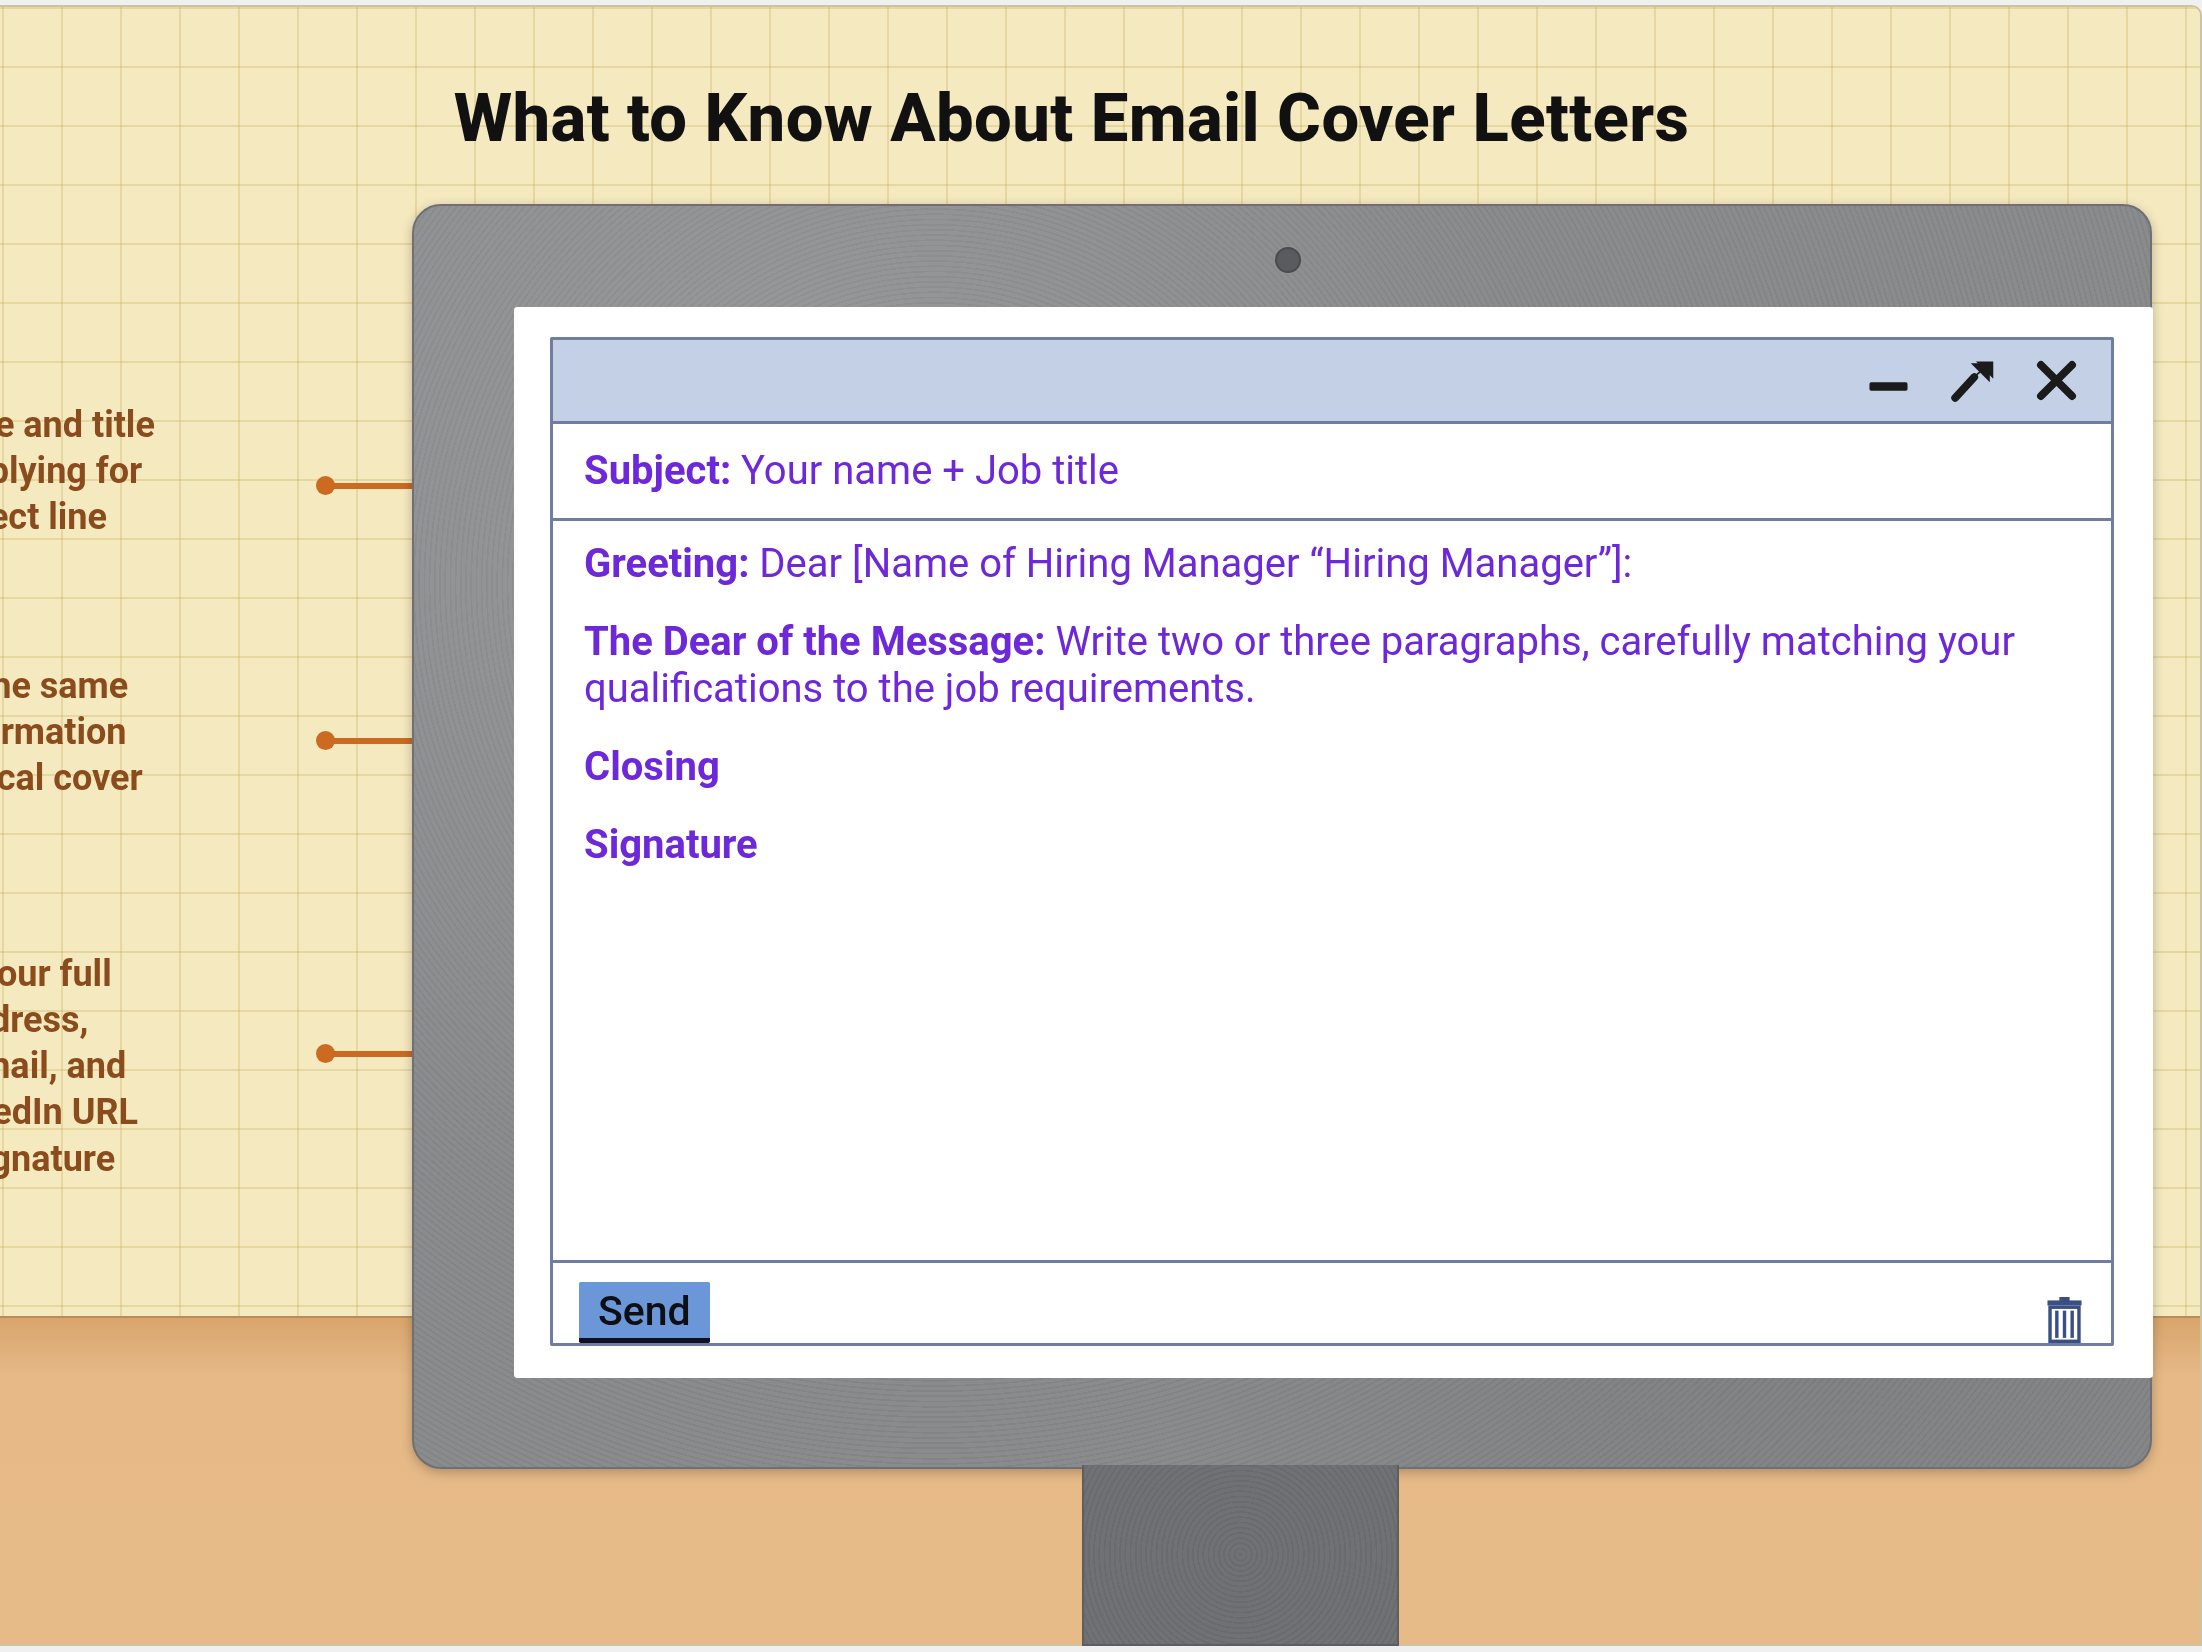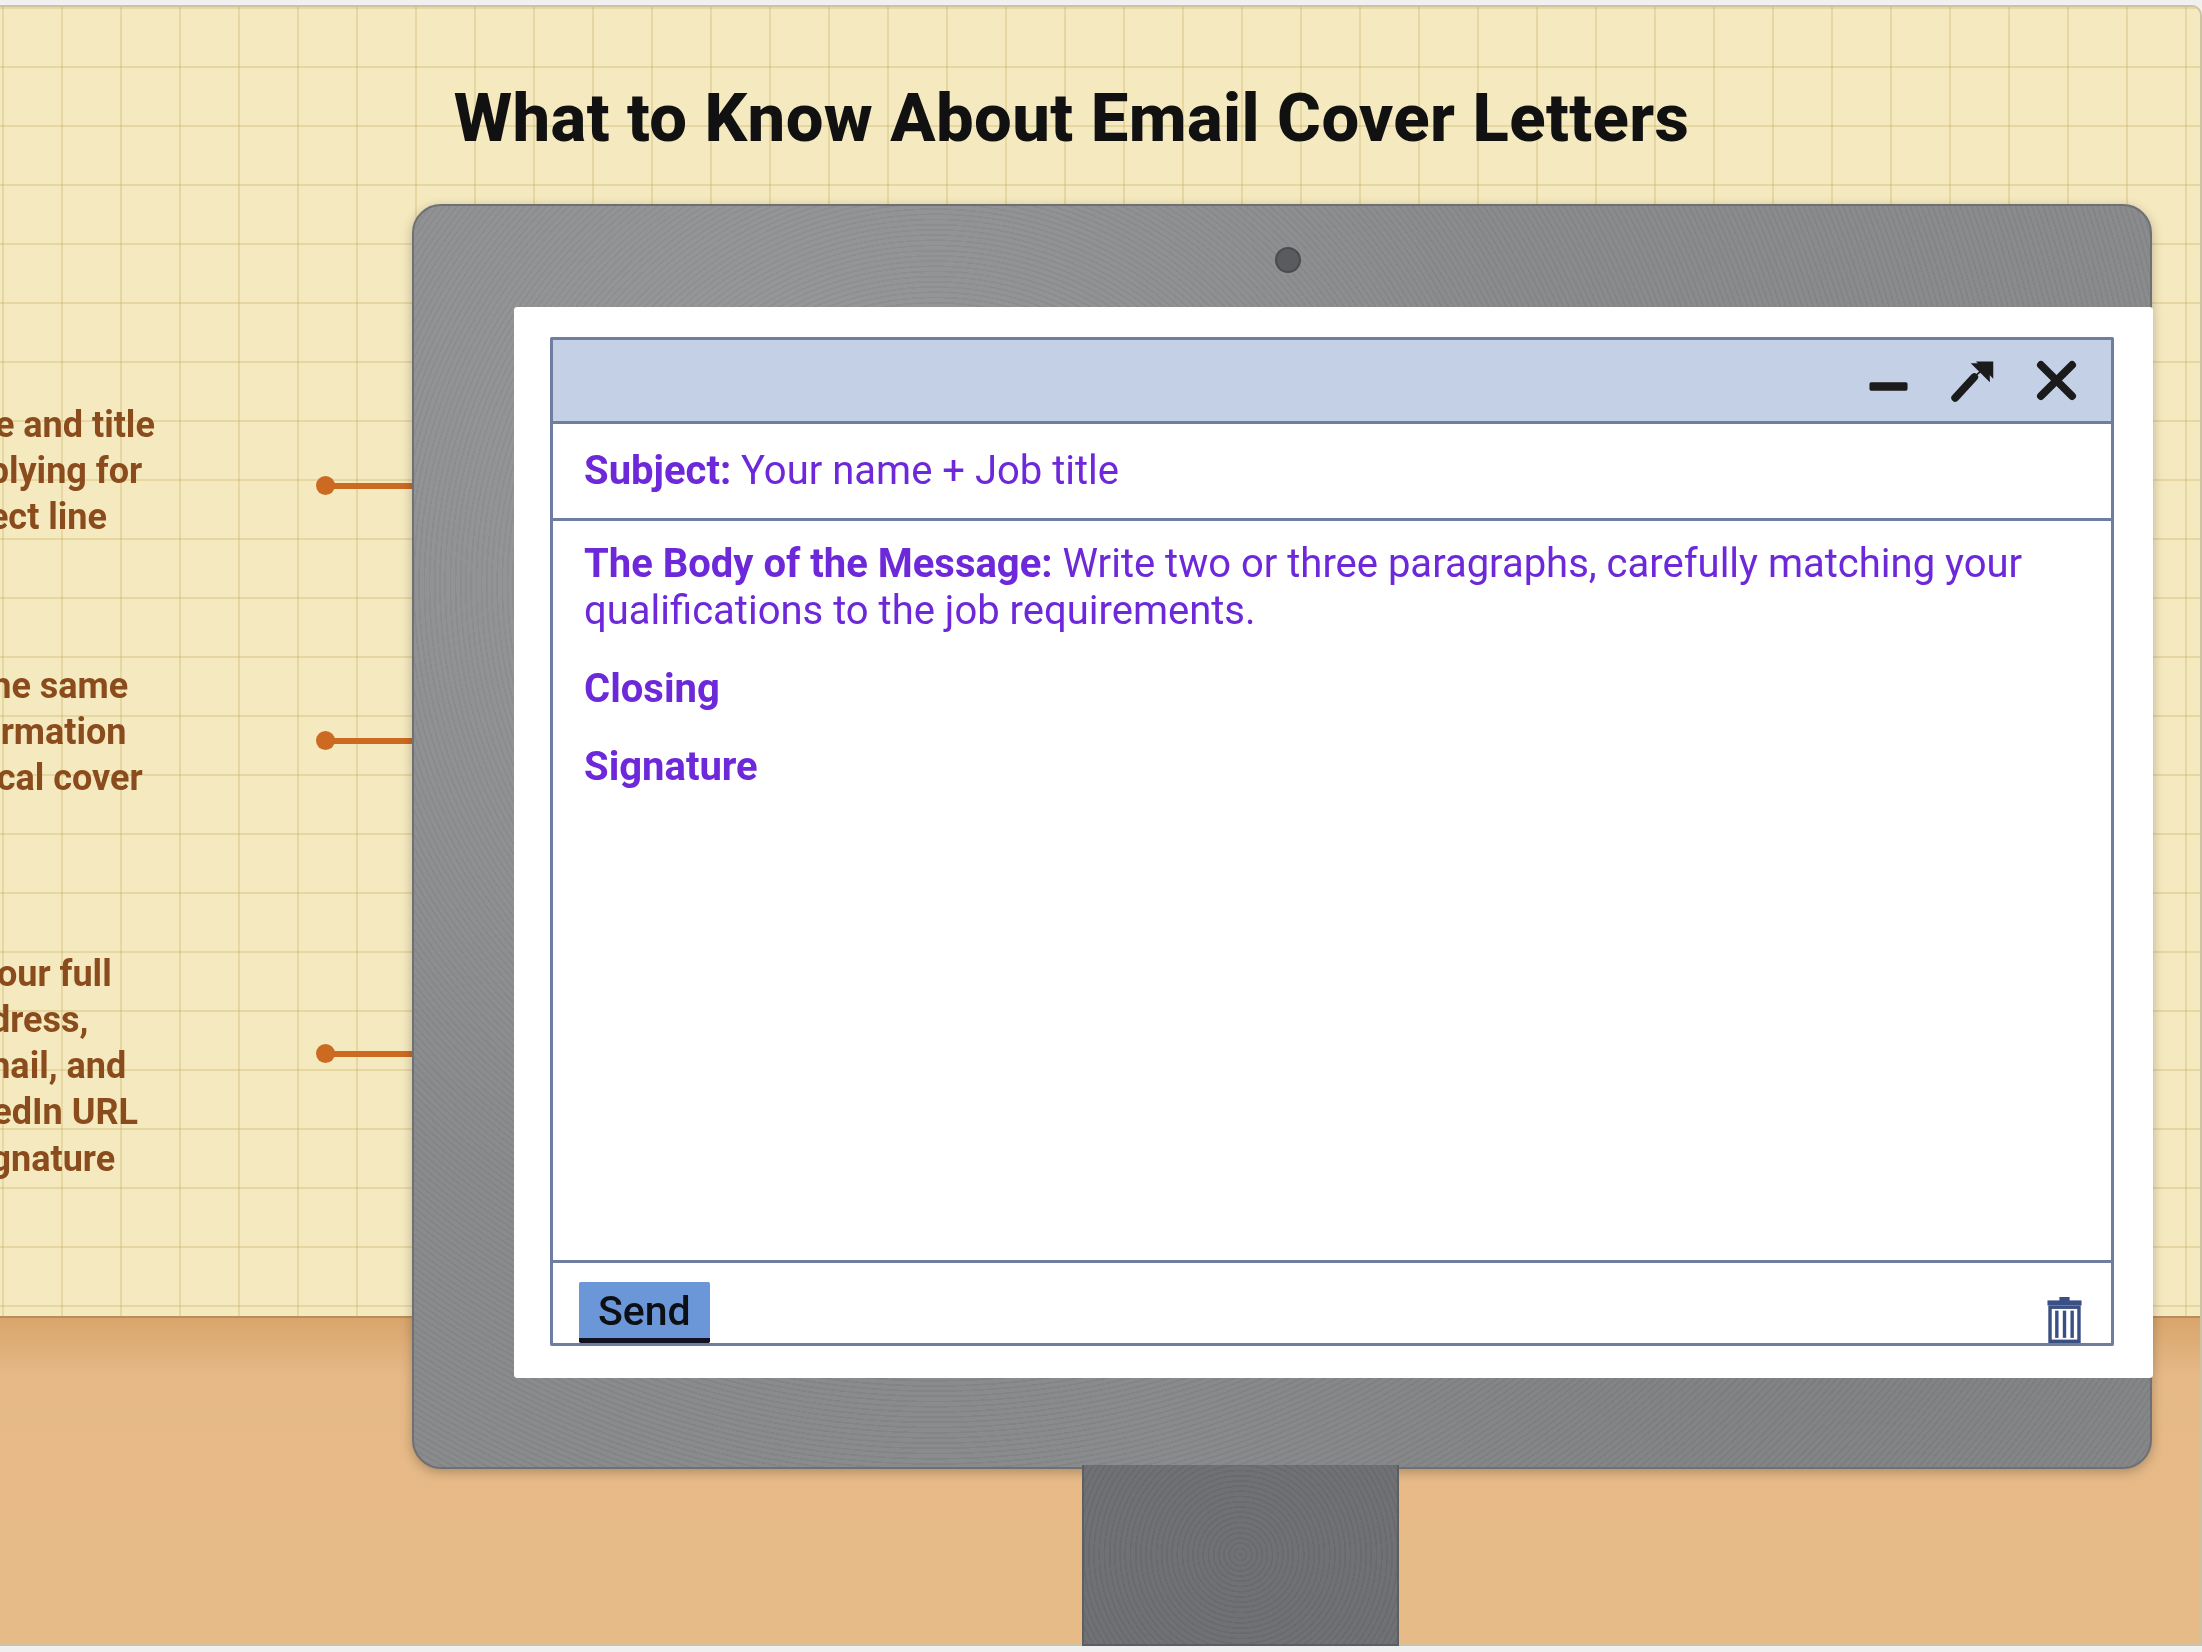--- a/index.html
+++ b/index.html
@@ -225,21 +225,25 @@
             </div>
           </div>
 
           <div class="compose-subject txt">
             <span class="label-strong">Subject:</span>
             <span>Your name + Job title</span>
           </div>
 
           <div class="compose-body txt">
             <p>
-              <span class="label-strong">The Body of the Message:</span>
+              <span class="label-strong">Greeting:</span>
+              <span>Dear [Name of Hiring Manager “Hiring Manager”]:</span>
+            </p>
+            <p>
+              <span class="label-strong">The Dear of the Message:</span>
               <span>Write two or three paragraphs, carefully matching your qualifications to the job requirements.</span>
             </p>
             <p>
               <span class="label-strong">Closing</span>
             </p>
             <p>
               <span class="label-strong">Signature</span>
             </p>
           </div>
 

